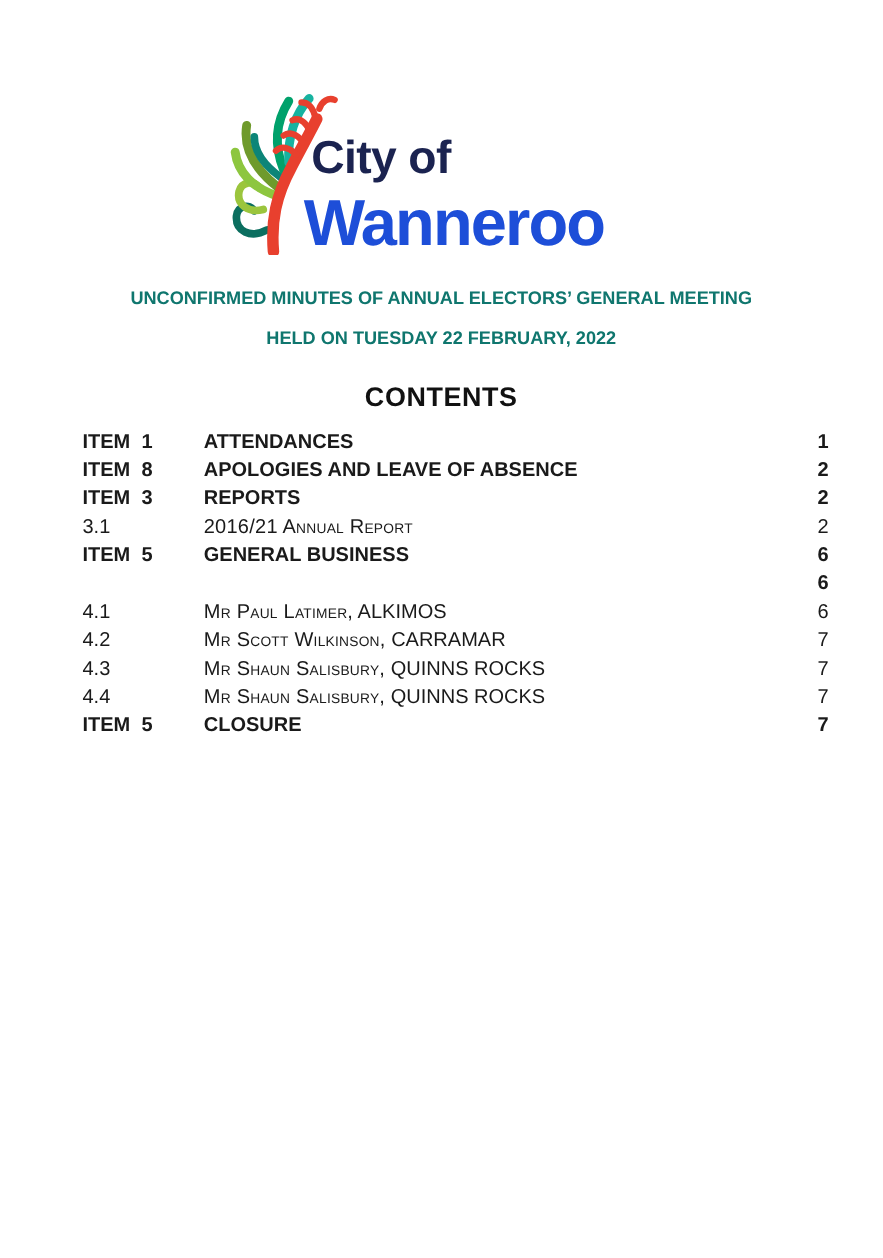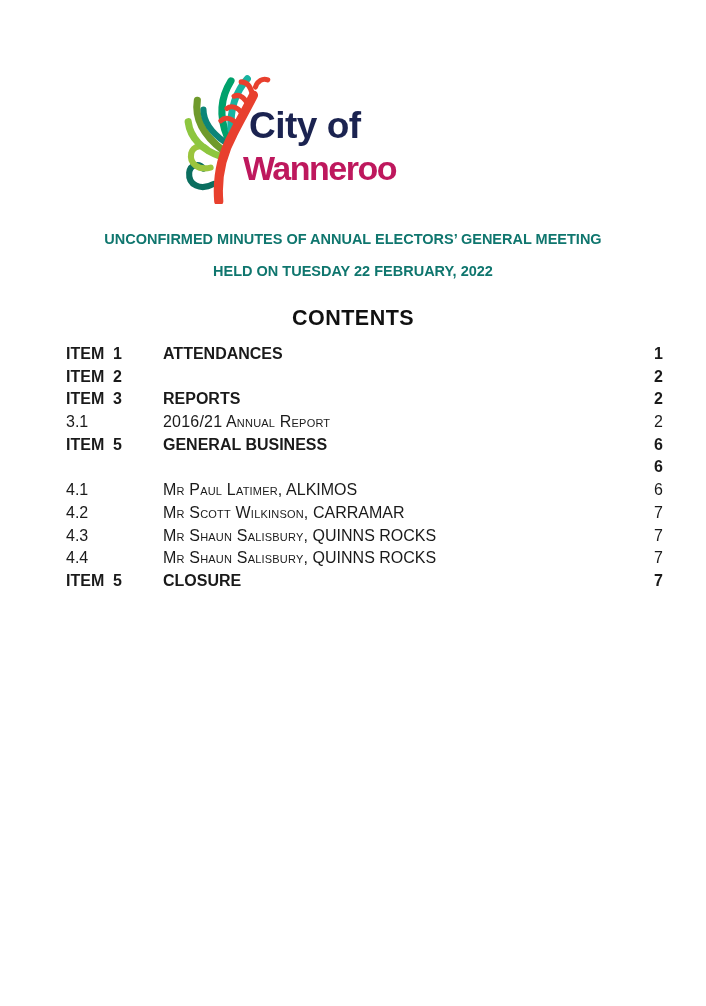--- a/index.html
+++ b/index.html
@@ -15,23 +15,23 @@
 
   
   .logo { position: absolute; left: 0; top: 0; width: 706px; }
   .paw { position: absolute; left: 180px; top: 70px; width: 102px; height: 134px; }
   .logo-cityof {
     position: absolute; left: 249px; top: 106px;
     font-size: 37px; line-height: 40px; font-weight: 600;
     letter-spacing: -0.5px; color: #1b2350;
   }
   .logo-wanneroo {
-    position: absolute; left: 243px; top: 141px;
-    font-size: 34px; line-height: 54px; font-weight: 700;
-    letter-spacing: -1.5px; color: #be185d;
+    position: absolute; left: 243px; top: 152px;
+    font-size: 52px; line-height: 54px; font-weight: 700;
+    letter-spacing: -1.5px; color: #1d4ed8;
   }
 
   
   .doc-title {
     position: absolute; left: 0; width: 706px; text-align: center;
     font-size: 14.5px; font-weight: 700; color: #0f766e;
   }
   .doc-title.line1 { top: 231px; }
   .doc-title.line2 { top: 263px; }
   .contents-heading {
@@ -88,21 +88,22 @@
 
   <div class="toc">
 
     <div class="toc-row item">
       <span class="c1">ITEM  1</span>
       <span class="c2"><span>ATTENDANCES</span></span>
       <span class="pg">1</span>
     </div>
 
     <div class="toc-row item">
-      <span class="c1">ITEM  2</span>
+      <span class="c1">ITEM  8</span>
+      <span class="c2"><span>APOLOGIES AND LEAVE OF ABSENCE</span></span>
       <span class="pg">2</span>
     </div>
 
     <div class="toc-row item">
       <span class="c1">ITEM  3</span>
       <span class="c2"><span>REPORTS</span></span>
       <span class="pg">2</span>
     </div>
 
     <div class="toc-row sub">

